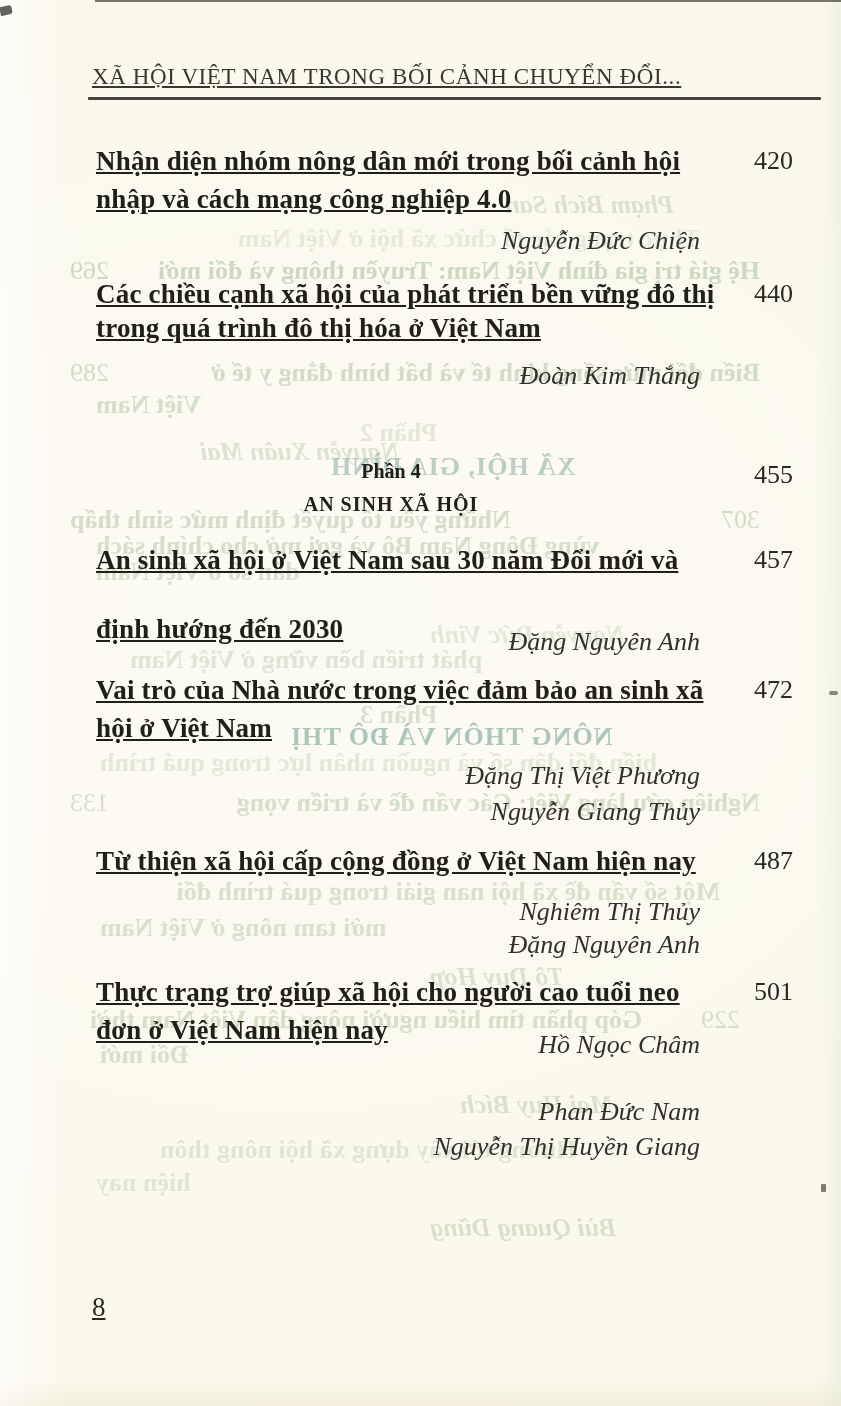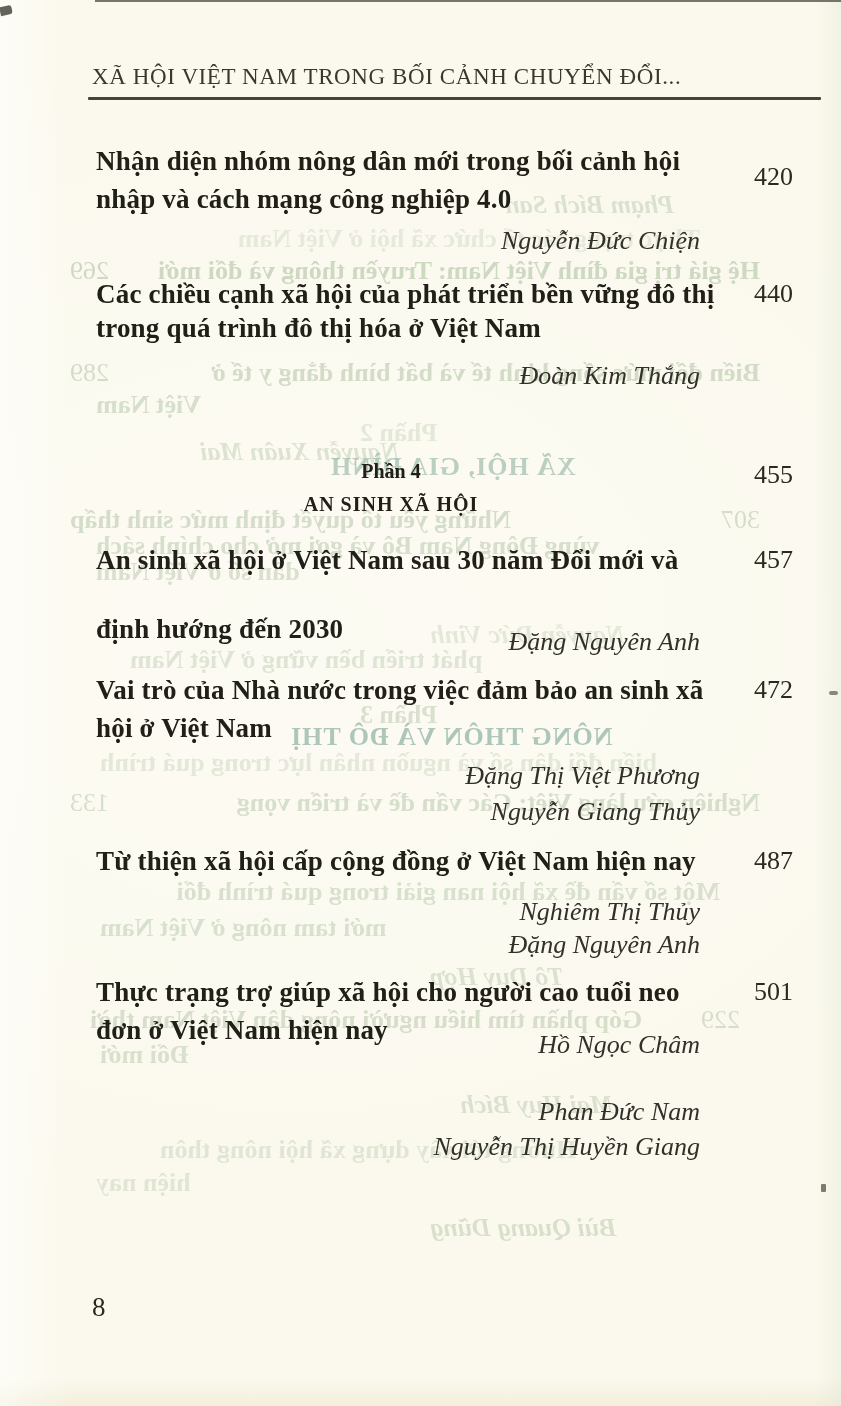--- a/index.html
+++ b/index.html
@@ -10,21 +10,21 @@
   .paper-shade{position:absolute;inset:0;pointer-events:none;
     background:
       linear-gradient(90deg, rgba(255,255,255,.55) 0px, rgba(255,255,255,0) 70px),
       linear-gradient(270deg, rgba(222,228,210,.35) 0px, rgba(222,228,210,0) 26px),
       linear-gradient(0deg, rgba(235,230,205,.55) 0px, rgba(235,230,205,0) 28px),
       radial-gradient(1200px 900px at 35% 45%, rgba(255,255,255,.35), rgba(255,255,255,0) 70%);}
   .layer{position:absolute;inset:0;}
   .ghost-layer{z-index:1;}
   .text-layer{z-index:2;}
 
-  .line{position:absolute;white-space:nowrap;color:#262419;}
+  .line{position:absolute;white-space:nowrap;color:#262419;text-decoration:underline;}
   .hdr{font-size:23px;letter-spacing:.6px;color:#3a382e;}
   .rule{position:absolute;background:#45443a;height:3px;border-radius:1px;}
   .title{font-weight:700;font-size:27px;letter-spacing:.2px;color:#212018;}
   .pagenum{position:absolute;left:700px;width:93px;text-align:right;
            font-size:26px;font-weight:400;color:#2b2a21;white-space:nowrap;}
   .author{font-style:italic;font-size:26px;color:#32302a;
           position:absolute;left:96px;width:604px;text-align:right;white-space:nowrap;}
   .part{font-weight:700;font-size:20px;position:absolute;left:96px;width:590px;
         text-align:center;color:#212018;white-space:nowrap;}
   .partsub{letter-spacing:1px;}
@@ -98,21 +98,21 @@
     <div class="ghost " style="left: 96px; top: 1168px; opacity: 0.32;"><span class="gtxt">hiện nay</span></div>
     <div class="ghost ital " style="left: 430px; top: 1213px; opacity: 0.42;"><span class="gtxt">Bùi Quang Dũng</span></div>
   </div>
 
 <div class="layer text-layer">
   <div class="line hdr" style="left:92px;top:64px;">XÃ HỘI VIỆT NAM TRONG BỐI CẢNH CHUYỂN ĐỔI...</div>
   <div class="rule" style="left:88px;top:97px;width:733px;"></div>
 
   <div id="toc-root">
       <div class="line title" style="left: 96px; top: 146px;">Nhận diện nhóm nông dân mới trong bối cảnh hội</div>
-      <div class="pagenum" style="top: 146px; margin-top: 16px;">420</div>
+      <div class="pagenum" style="top: 146px;">420</div>
       <div class="line title" style="left: 96px; top: 184px;">nhập và cách mạng công nghiệp 4.0</div>
       <div class="author" style="top: 226px;">Nguyễn Đức Chiện</div>
       <div class="line title" style="left: 96px; top: 279px;">Các chiều cạnh xã hội của phát triển bền vững đô thị</div>
       <div class="pagenum" style="top: 279px;">440</div>
       <div class="line title" style="left: 96px; top: 313px;">trong quá trình đô thị hóa ở Việt Nam</div>
       <div class="author" style="top: 361px;">Đoàn Kim Thắng</div>
       <div class="part" style="top: 460px;">Phần 4</div>
       <div class="pagenum" style="top: 460px;">455</div>
       <div class="part partsub" style="top: 493px;">AN SINH XÃ HỘI</div>
       <div class="line title" style="left: 96px; top: 545px;">An sinh xã hội ở Việt Nam sau 30 năm Đổi mới và</div>

